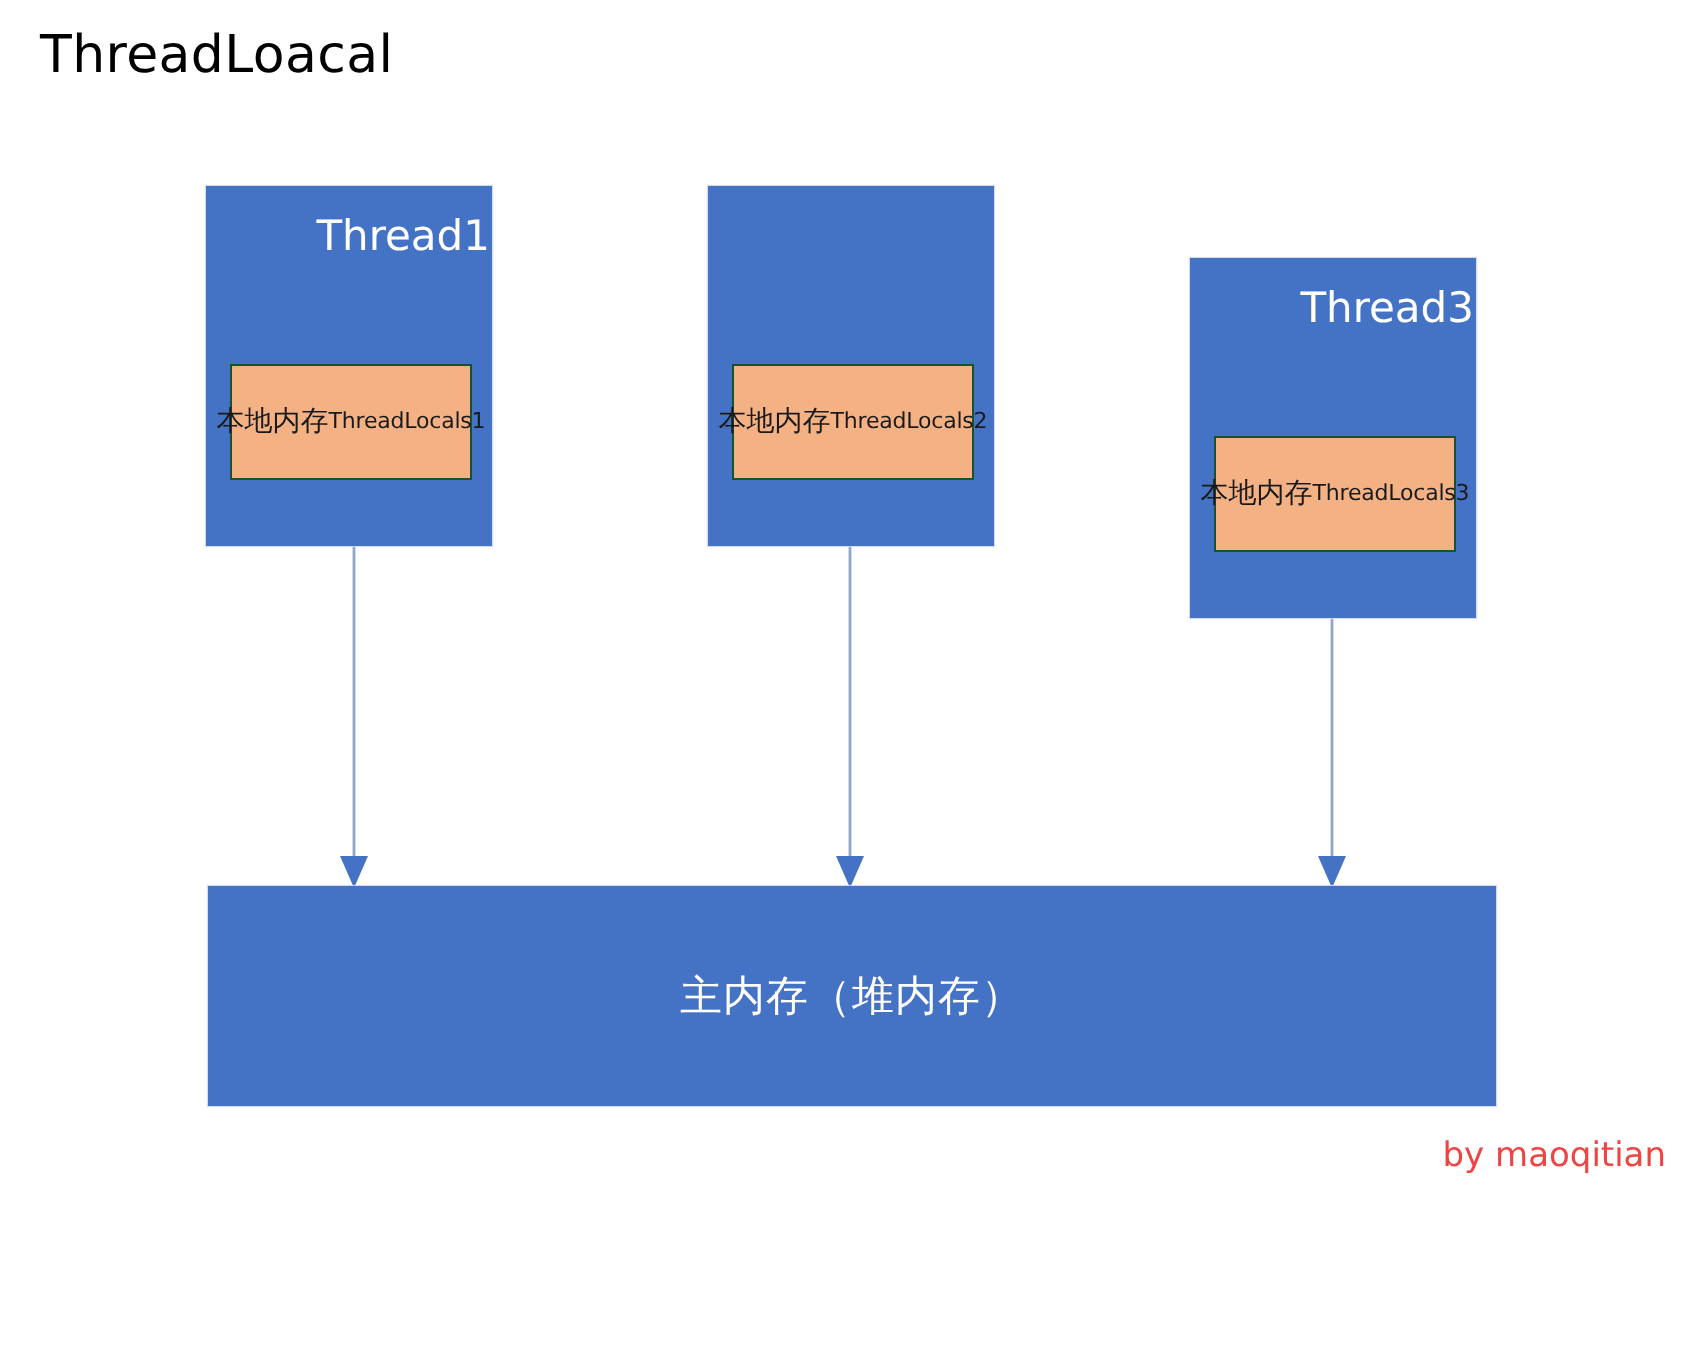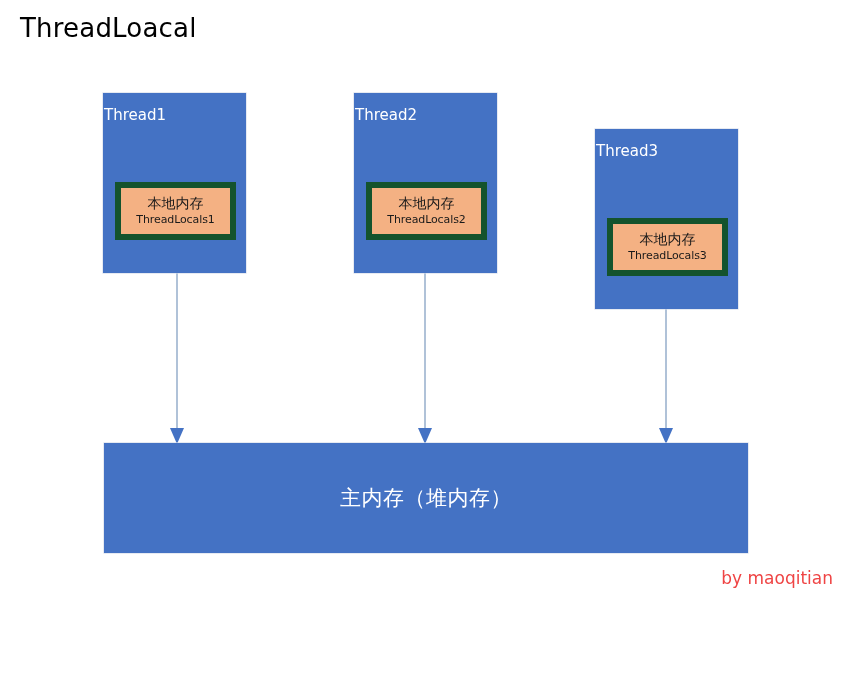--- a/index.html
+++ b/index.html
@@ -39,36 +39,36 @@
     box-sizing: border-box;
     background: #4472C4;
     border: 1px solid #4472C4;
     box-shadow: 0 0 0 0.6px rgba(210,216,232,0.9);
   }
   .thread-title {
     position: absolute;
     left: 0;
     right: 0;
     top: 12px;
-    text-align: left;
+    text-align: right;
     color: #FFFFFF;
-    font-size: 15px;
+    font-size: 21px;
     font-weight: 400;
     line-height: 1.2;
     white-space: nowrap;
   }
 
   
   .local-mem {
     position: absolute;
     box-sizing: border-box;
     background: #F4B183;
-    border: 6px solid #14532d;
+    border: 1px solid #14532d;
     display: flex;
-    flex-direction: column;
+    flex-direction: row;
     align-items: center;
     justify-content: center;
   }
   .local-mem-cn {
     color: #1a1a1a;
     font-size: 14px;
     line-height: 1.35;
     font-weight: 400;
     white-space: nowrap;
   }
@@ -153,21 +153,20 @@
 
   <div class="thread-box" style="left:103px; top:93px; width:143px; height:180px;">
     <div class="thread-title">Thread1</div>
     <div class="local-mem" style="left:11px; top:88px; width:121px; height:58px;">
       <div class="local-mem-cn">本地内存</div>
       <div class="local-mem-en">ThreadLocals1</div>
     </div>
   </div>
 
   <div class="thread-box" style="left:354px; top:93px; width:143px; height:180px;">
-    <div class="thread-title">Thread2</div>
     <div class="local-mem" style="left:11px; top:88px; width:121px; height:58px;">
       <div class="local-mem-cn">本地内存</div>
       <div class="local-mem-en">ThreadLocals2</div>
     </div>
   </div>
 
   <div class="thread-box" style="left:595px; top:93px; width:143px; height:180px;margin-top:36px;">
     <div class="thread-title">Thread3</div>
     <div class="local-mem" style="left:11px; top:88px; width:121px; height:58px;">
       <div class="local-mem-cn">本地内存</div>

